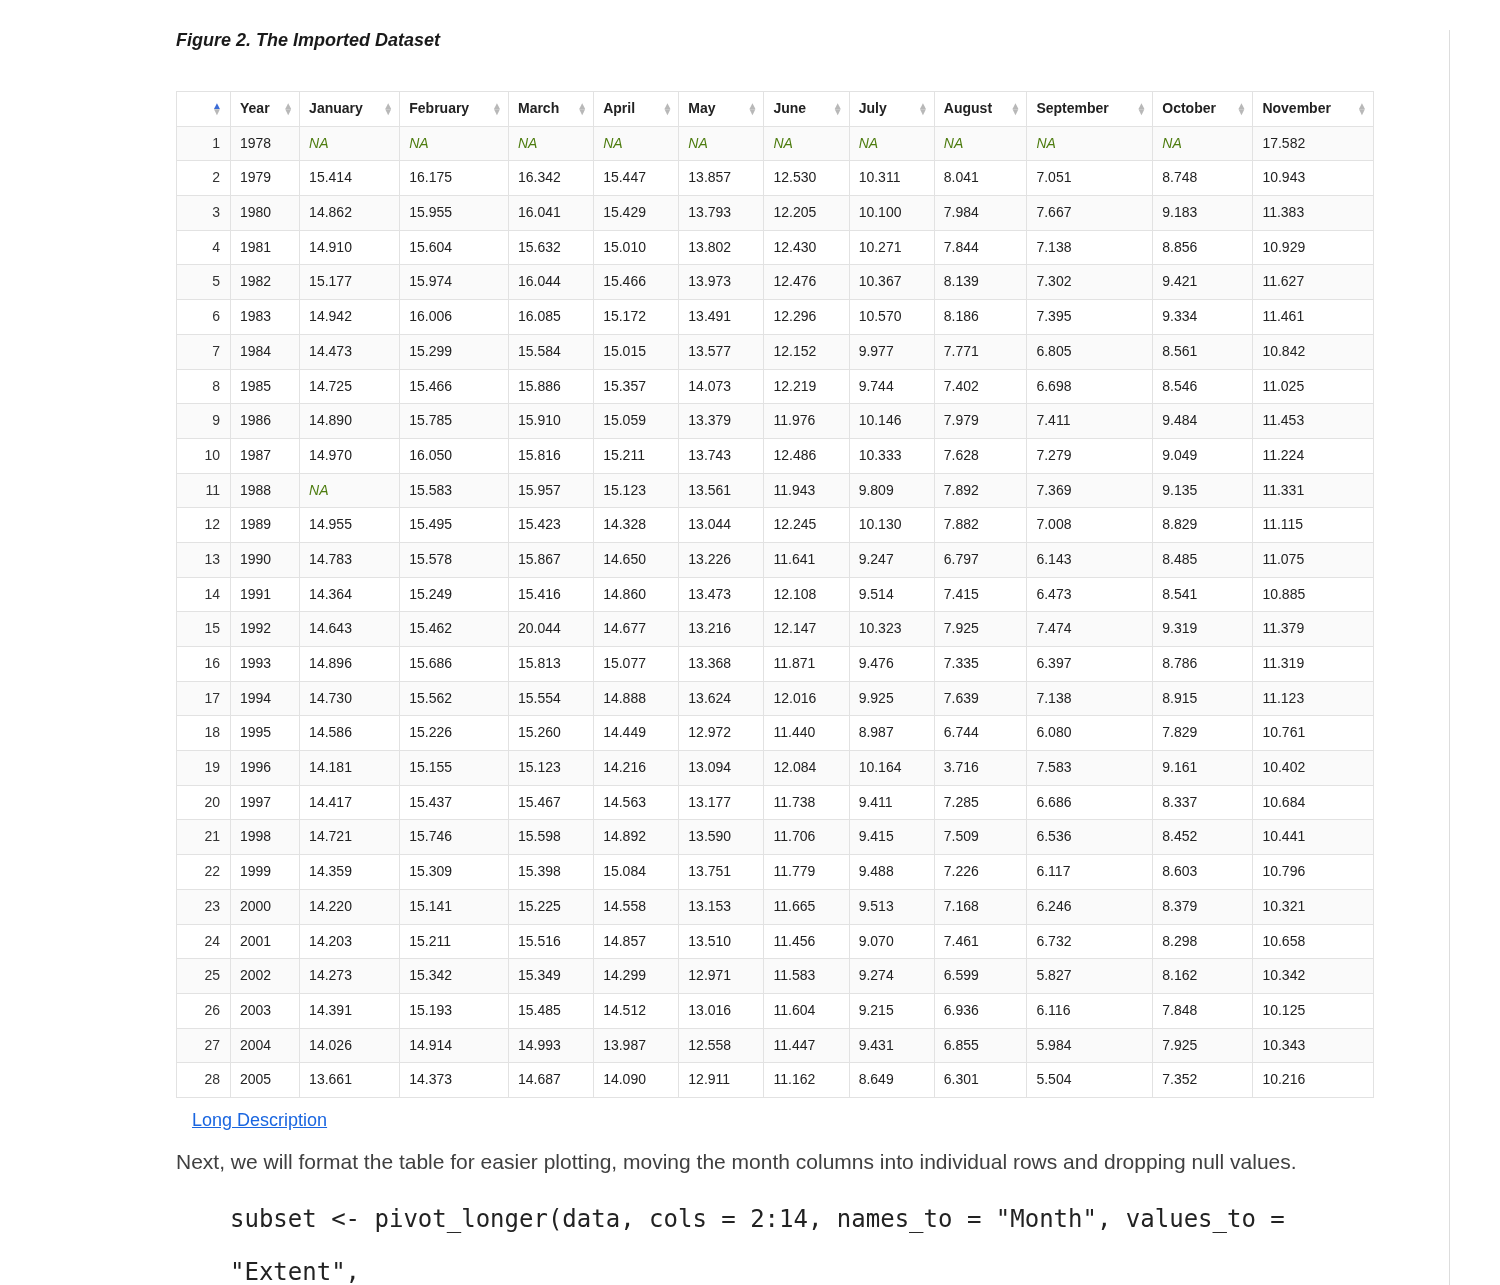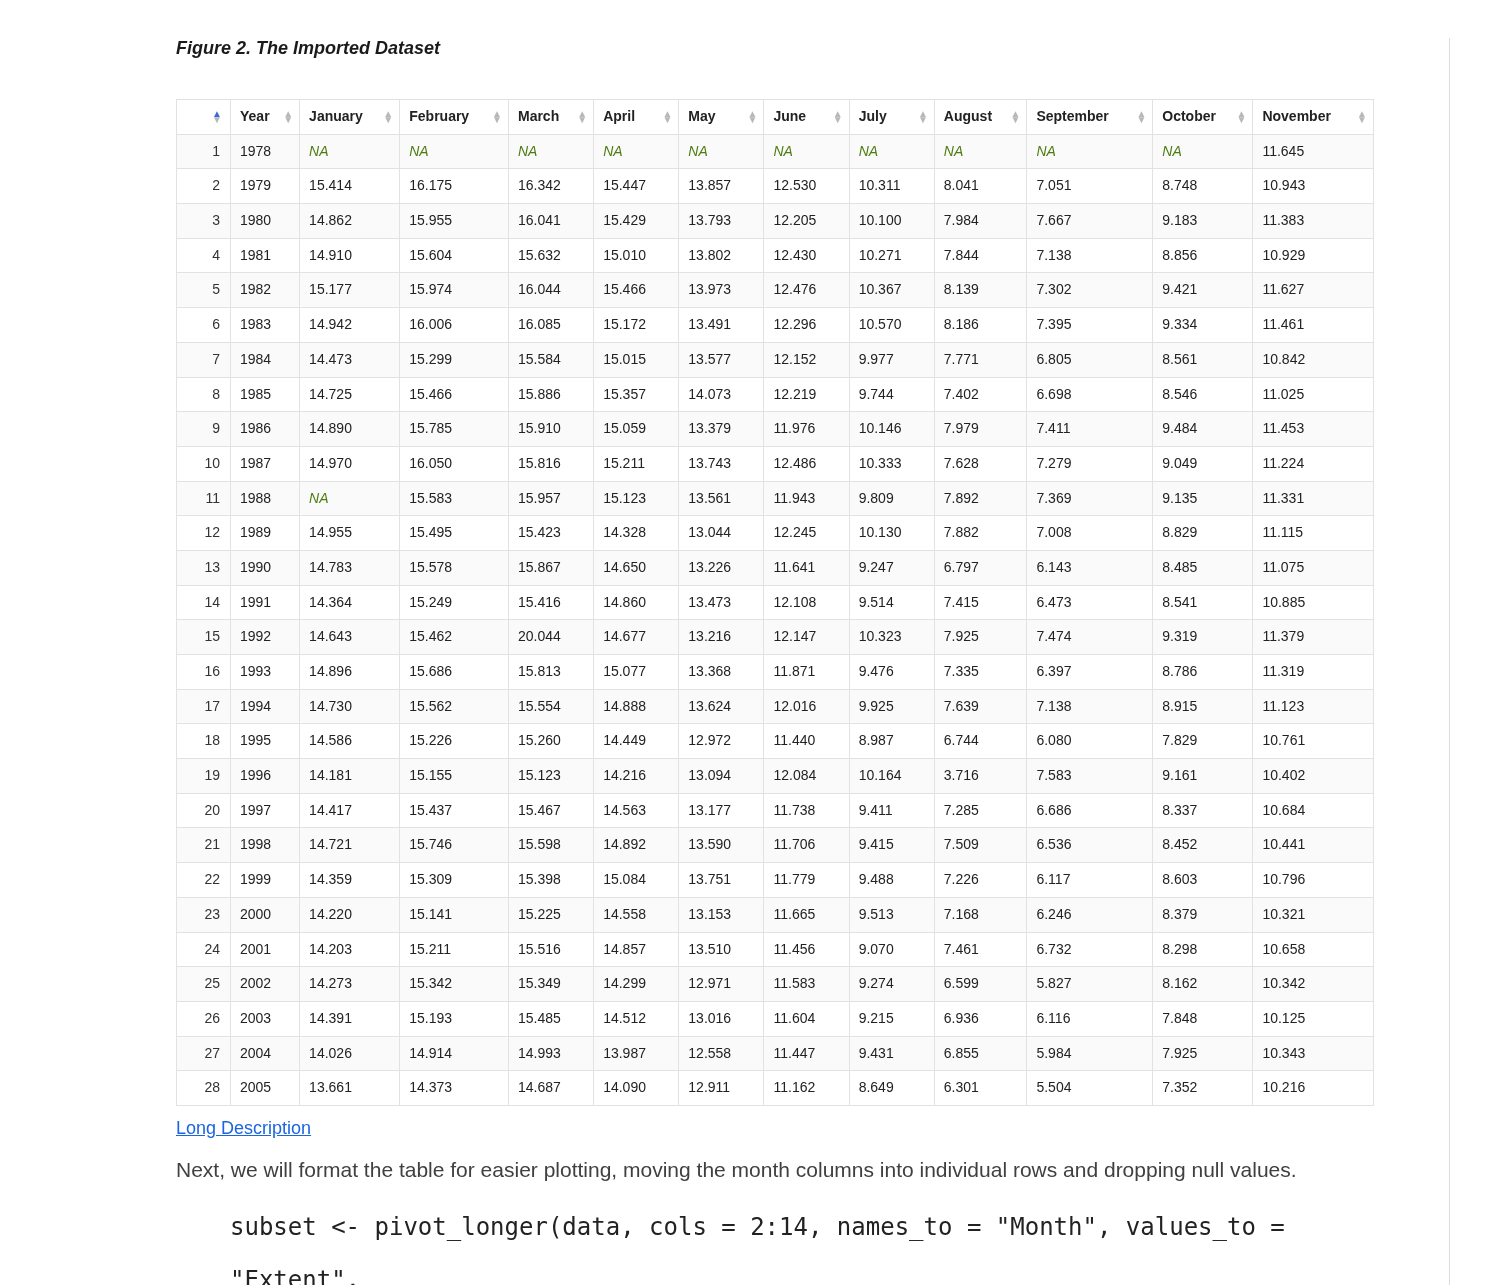--- a/index.html
+++ b/index.html
@@ -1,32 +1,32 @@
 <!DOCTYPE html>
 <html><head>
 <meta charset="utf-8">
 <style>
   html,body{margin:0;padding:0;background:#fff;font-family:-apple-system,BlinkMacSystemFont,"Segoe UI",Helvetica,Arial,sans-serif;color:#222;}
   .page{width:1500px;min-height:1285px;box-sizing:border-box;padding:0 120px 60px 170px;position:relative;}
   .page::after{content:"";position:absolute;top:0;right:50px;width:1px;height:100%;background:#ddd;}
-  .figcap{font-weight:700;font-style:italic;font-size:18px;margin:38px 0 40px 6px;color:#1a1a1a;}
+  .figcap{font-weight:700;font-style:italic;font-size:18px;margin:30px 0 40px 6px;color:#1a1a1a;}
   .tablewrap{overflow:hidden;margin:0 6px;}
   table{border-collapse:collapse;width:100%;font-size:14px;table-layout:auto;}
   th,td{border:1px solid #e2e2e2;padding:6px 9px;text-align:left;white-space:nowrap;vertical-align:middle;line-height:1.55;}
   thead th{background:#fff;font-weight:700;font-size:14px;position:relative;padding-right:9px;}
   tbody tr:nth-child(odd){background:#fafafa;}
   th.rownum,td.rownum{text-align:right;font-weight:700;color:#333;width:34px;padding-right:10px;}
   td.rownum{font-weight:400;}
   .na{color:#4d7c0f;font-style:italic;}
   .sort{position:absolute;right:6px;top:50%;transform:translateY(-50%);display:flex;flex-direction:column;line-height:6px;font-size:10px;color:#b8b8b8;}
   .sort .up,.sort .down{display:block;height:6px;}
   .sort.active-up .up{color:#3a6bd6;}
   th.idxhead{padding-left:8px;padding-right:8px;}
   th.idxhead .sort{position:static;transform:none;align-items:flex-end;}
-  .longdesc{display:inline-block;margin:12px 0 0 6px;color:#1a66e0;text-decoration:underline;font-size:18px;cursor:pointer;}
+  .longdesc{display:inline-block;margin:12px 0 0 22px;color:#1a66e0;text-decoration:underline;font-size:18px;cursor:pointer;}
   .prose{font-size:21px;line-height:2.0;color:#404040;margin:10px 6px 0 6px;}
   .codeblk{font-family:"SFMono-Regular",Consolas,Menlo,monospace;font-size:24px;line-height:2.2;margin:10px 6px 10px 60px;color:#222;white-space:pre-wrap;}
 </style>
 </head>
 <body>
 <div class="page">
 
 
 
 <div class="figcap">Figure 2. The Imported Dataset</div>
@@ -98,21 +98,21 @@
             <td><span class="na">NA</span></td>
             <td><span class="na">NA</span></td>
             <td><span class="na">NA</span></td>
             <td><span class="na">NA</span></td>
             <td><span class="na">NA</span></td>
             <td><span class="na">NA</span></td>
             <td><span class="na">NA</span></td>
             <td><span class="na">NA</span></td>
             <td><span class="na">NA</span></td>
             <td><span class="na">NA</span></td>
-            <td>11.645</td>
+            <td>17.582</td>
           </tr>
           <tr>
             <td class="rownum">2</td>
             <td>1979</td>
             <td>15.414</td>
             <td>16.175</td>
             <td>16.342</td>
             <td>15.447</td>
             <td>13.857</td>
             <td>12.530</td>

